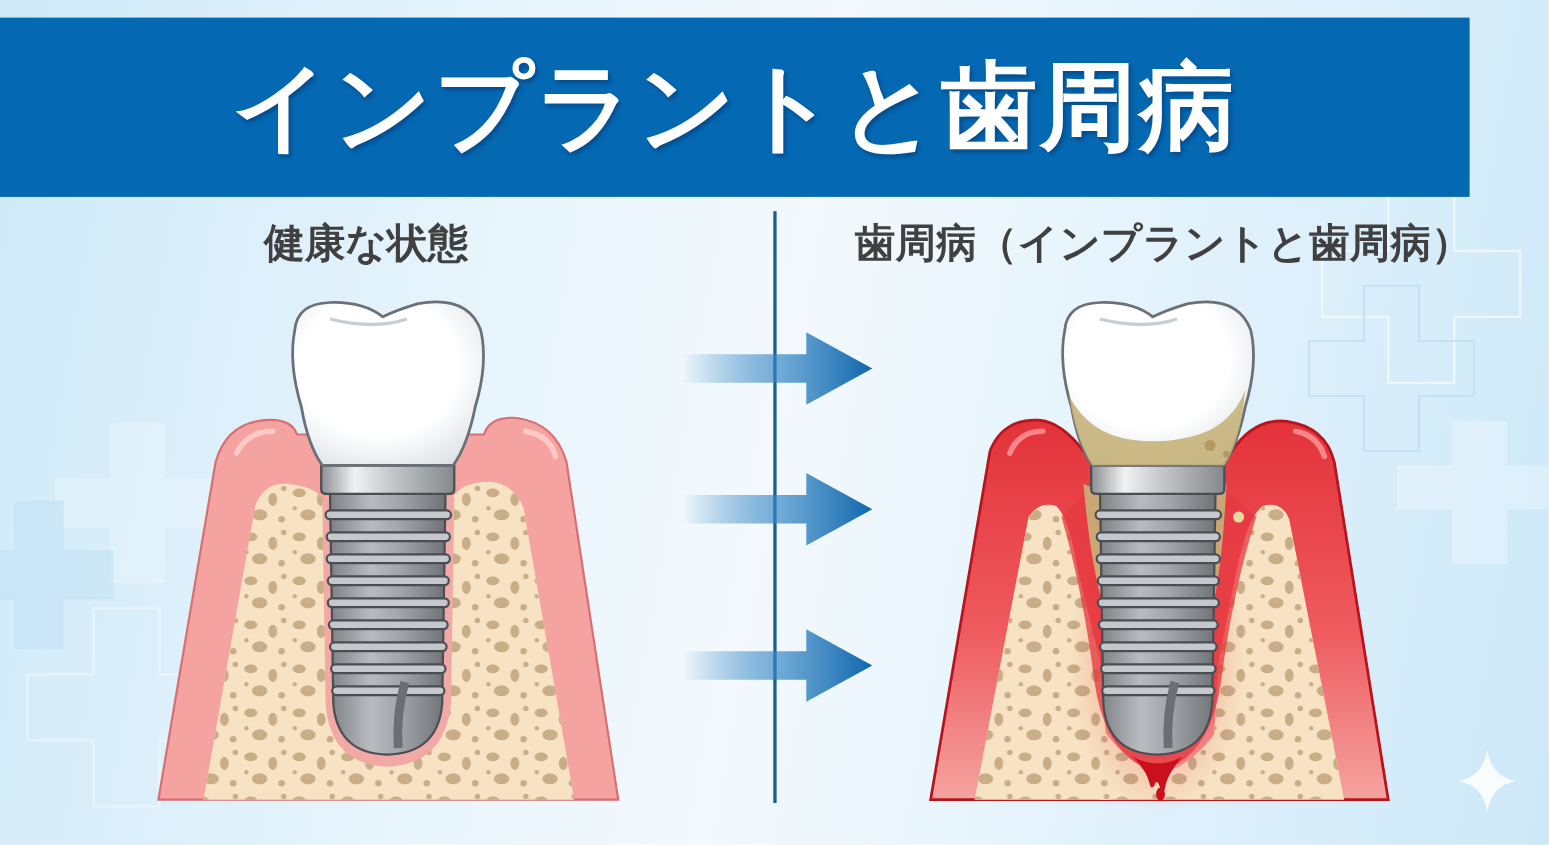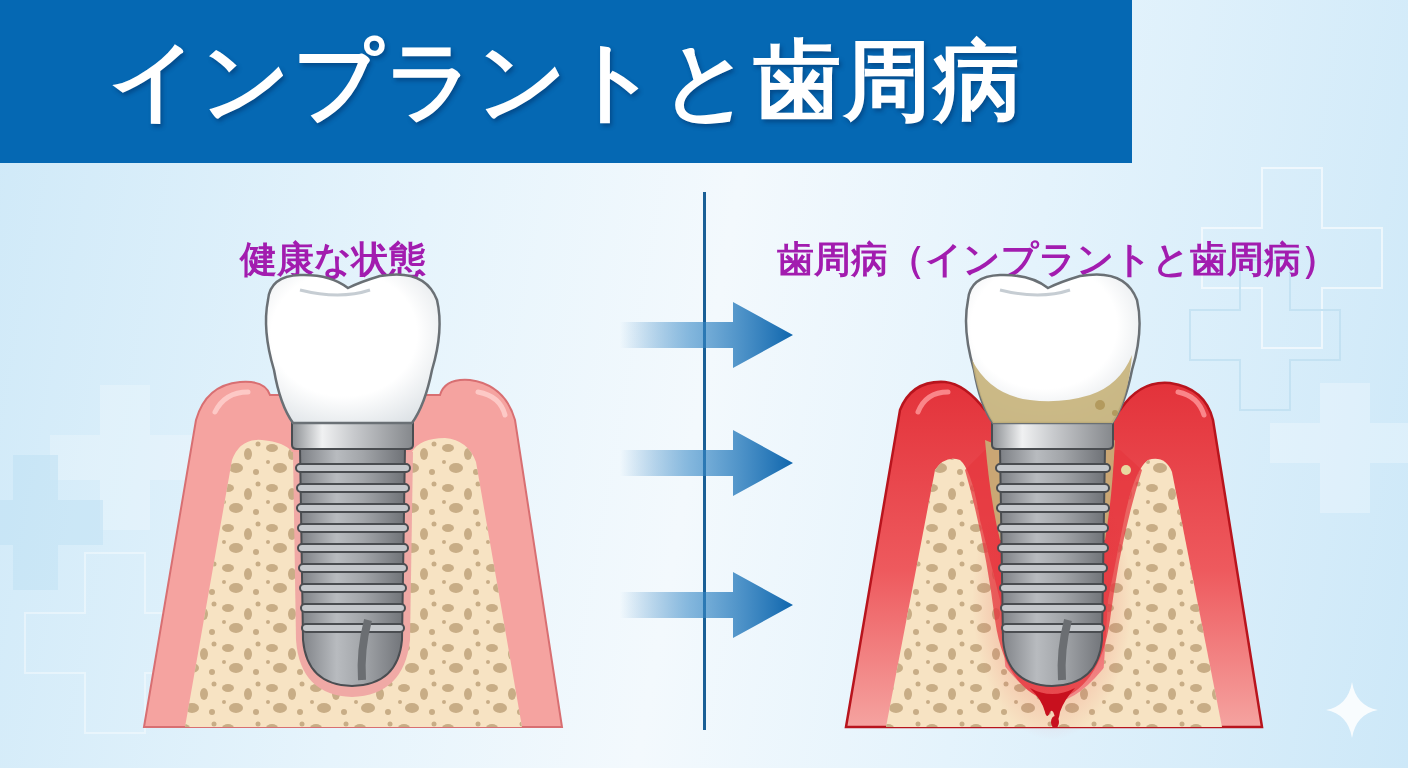--- a/index.html
+++ b/index.html
@@ -1,25 +1,25 @@
 <!DOCTYPE html>
 <html><head>
 <meta charset="utf-8">
 <style>
   html,body{margin:0;padding:0;}
   body{width:1408px;height:768px;overflow:hidden;position:relative;
        font-family:"DejaVu Sans","Liberation Sans",sans-serif;
        background:linear-gradient(100deg,#cfe9f8 0%,#e6f4fc 30%,#f3f9fd 50%,#e4f3fc 70%,#cde8f8 100%);}
-  .header{position:absolute;left:0;top:0;width:1132px;height:163px;background:#0568b3;
+  .header{position:absolute;left:0;top:16px;width:1336px;height:163px;background:#0568b3;
           display:flex;align-items:center;justify-content:center;}
   .header-title{color:#fff;font-weight:bold;font-size:88px;letter-spacing:2px;
                 font-family:"DejaVu Sans","Liberation Sans",sans-serif;
                 text-shadow:2px 3px 4px rgba(0,40,90,0.45);}
-  .subtitle{position:absolute;top:197px;font-size:37px;font-weight:bold;color:#a21caf;
-            font-family:Liberation Serif, serif;white-space:nowrap;margin-top:38px;}
+  .subtitle{position:absolute;top:197px;font-size:37px;font-weight:bold;color:#404040;
+            font-family:Liberation Serif, serif;white-space:nowrap;}
   .sub-left{left:240px;}
   .sub-right{left:777px;}
   .divider{position:absolute;left:703px;top:192px;width:3px;height:538px;background:#1a5f96;}
   .bg-deco{position:absolute;left:0;top:0;}
   .illus{position:absolute;left:0;top:0;}
 </style>
 </head>
 <body>
 
 <svg class="bg-deco" width="1408" height="768" viewBox="0 0 1408 768">

